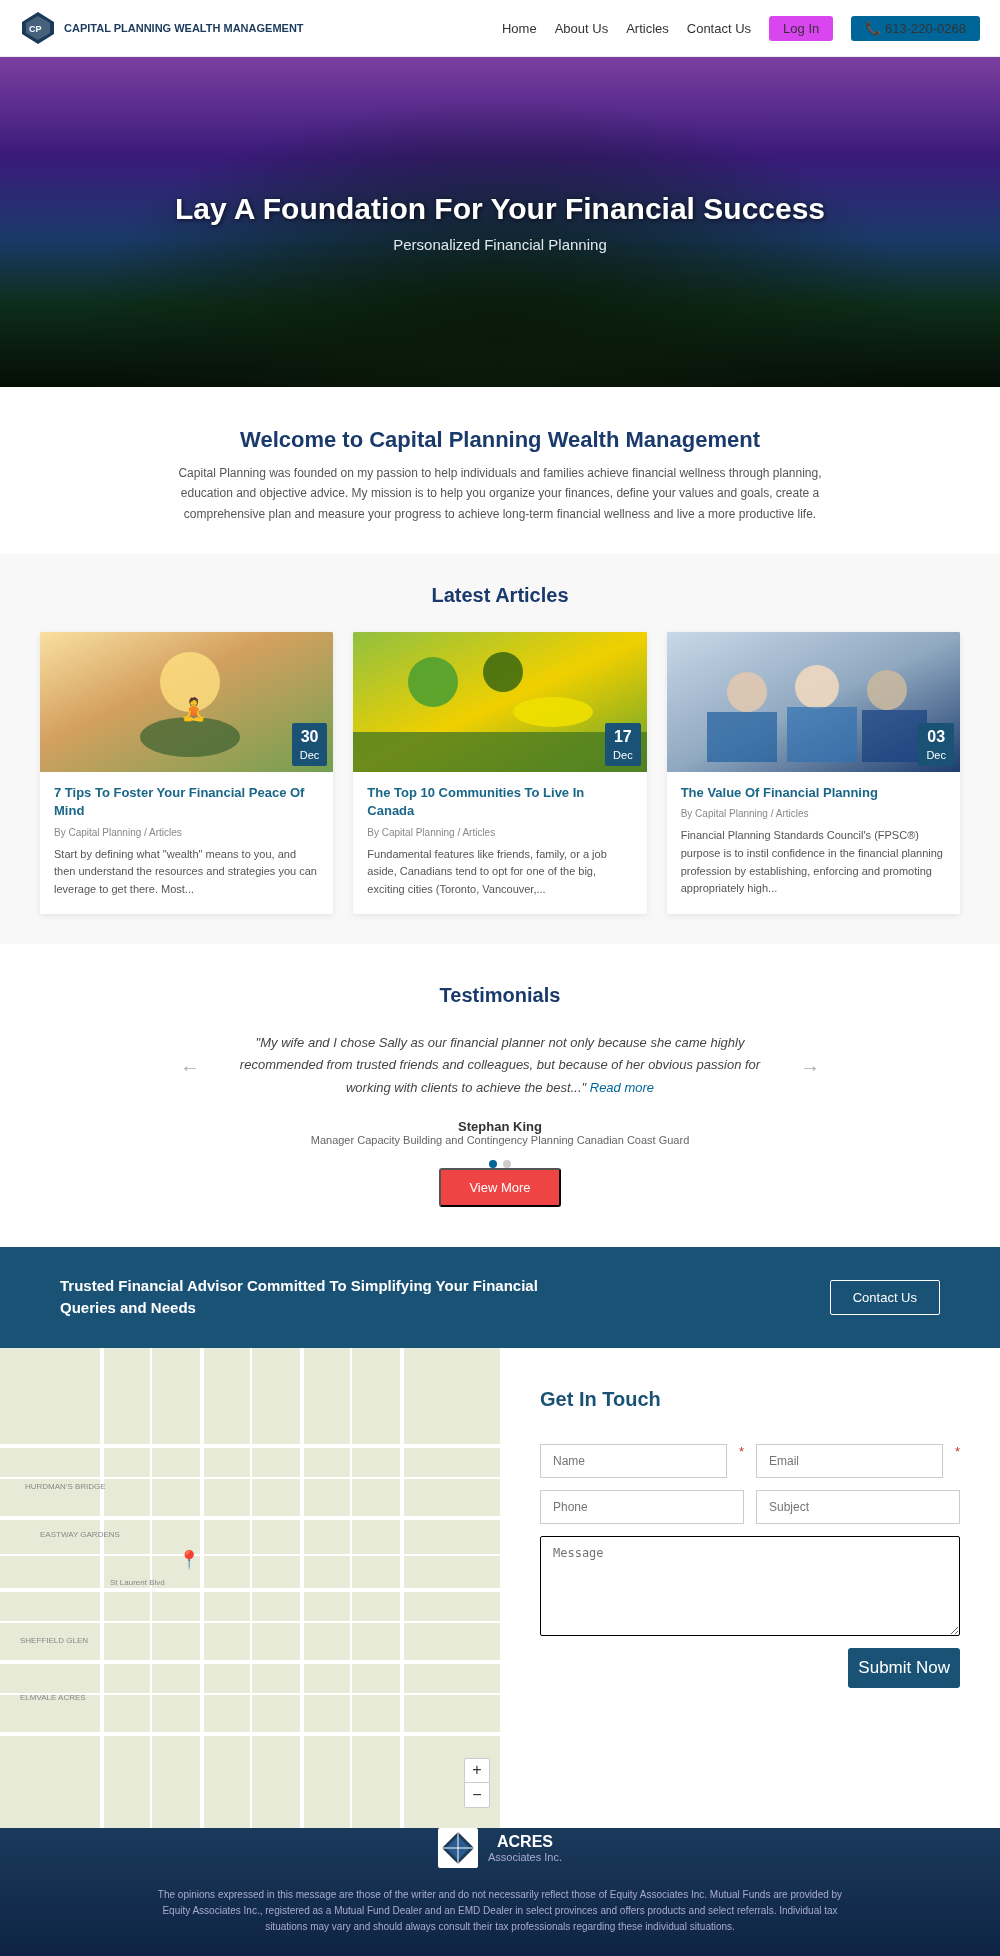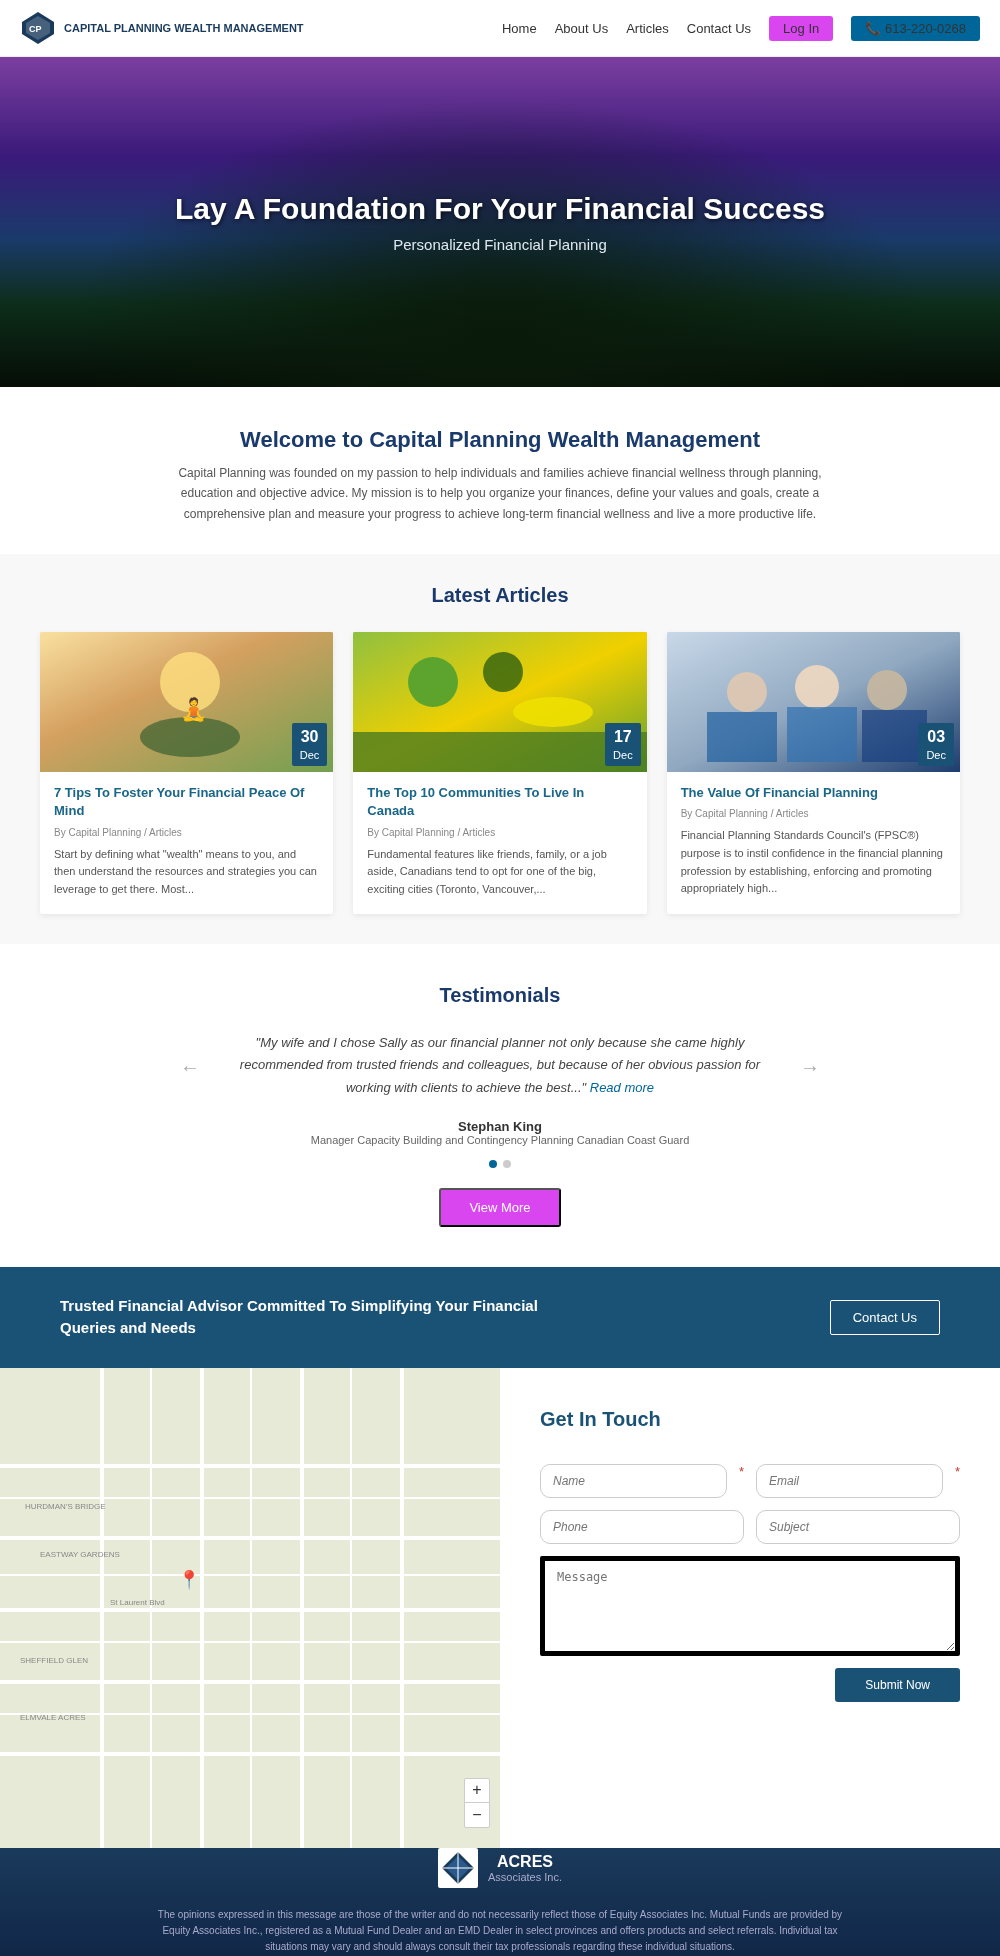--- a/index.html
+++ b/index.html
@@ -68,22 +68,22 @@
     .testimonial-nav { display: flex; align-items: center; justify-content: center; gap: 20px; margin: 20px 0; }
     .testimonial-arrow { font-size: 20px; color: #aaa; cursor: pointer; }
     .testimonial-text { font-size: 13px; color: #444; font-style: italic; max-width: 560px; line-height: 1.7; }
     .testimonial-read-more { color: #006699; cursor: pointer; }
     .testimonial-name { font-size: 13px; font-weight: bold; color: #333; margin-top: 14px; }
     .testimonial-role { font-size: 11px; color: #666; }
     .testimonial-dots { display: flex; gap: 6px; justify-content: center; margin-top: 14px; }
     .dot { width: 8px; height: 8px; border-radius: 50%; background: #ccc; }
     .dot.active { background: #006699; }
     .view-more-btn {
-      display: inline-block; margin-top: 20px;
-      background: #d946ef; color: #fff; padding: 10px 28px; border-radius: 3px;
+      display: inline-block; 
+      background: #ef4444; color: #fff; padding: 10px 28px; border-radius: 3px;
       text-decoration: none; font-size: 13px; cursor: pointer;
     }
 
     
     .cta-banner {
       background: #1a5276; color: #fff; padding: 28px 60px;
       display: flex; align-items: center; justify-content: space-between;
     }
     .cta-text { font-size: 15px; font-weight: bold; max-width: 480px; line-height: 1.5; }
     .cta-contact-btn {
@@ -110,30 +110,30 @@
     .map-road-h2 { position: absolute; height: 2px; background: #fff; left: 0; right: 0; }
     .map-road-v2 { position: absolute; width: 2px; background: #fff; top: 0; bottom: 0; }
     .map-pin { position: absolute; bottom: 40%; left: 30%; font-size: 18px; color: #c0392b; transform: translateX(-50%); z-index: 5; }
     .map-label { position: absolute; font-size: 9px; color: #333; white-space: nowrap; }
     .contact-side { width: 50%; padding: 40px 40px; background: #fff; }
     .contact-title { font-size: 20px; font-weight: bold; color: #1a5276; margin-bottom: 33px; }
     .contact-form { display: flex; flex-direction: column; gap: 12px; }
     .form-row { display: flex; gap: 12px; }
     .form-input {
       flex: 1; border: 1px solid #ccc; padding: 9px 12px; font-size: 12px;
-      border-radius: 10px; outline: none; font-style: italic;
+      border-radius: 0; outline: none;
     }
     .form-textarea {
-      border: 5px solid #000000; padding: 9px 12px; font-size: 12px;
+      border: 1px solid #000000; padding: 9px 12px; font-size: 12px;
       border-radius: 2px; outline: none; resize: vertical; height: 100px;
     }
     .required-star { color: #c0392b; }
     .submit-btn {
       align-self: flex-end; background: #1a5276; color: #fff; border: none;
-      padding: 10px 30px; font-size: 12px; border-radius: 3px; cursor: pointer;
+      padding: 10px 10px; font-size: 17px; border-radius: 3px; cursor: pointer;
     }
 
     
     .footer { background: #1a3a5c; color: #dde; padding: 30px 40px 20px; }
     .footer-logo-area { text-align: center; margin-bottom: 18px; }
     .equity-logo { display: inline-flex; align-items: center; gap: 10px; }
     .equity-icon { width: 40px; height: 40px; background: #fff; border-radius: 2px; display: flex; align-items: center; justify-content: center; }
     .equity-name { color: #fff; font-size: 16px; font-weight: bold; }
     .equity-inc { font-size: 11px; color: #aac; }
     .footer-disclaimer { font-size: 10px; color: #aac; line-height: 1.6; text-align: center; max-width: 700px; margin: 0 auto 20px; }

